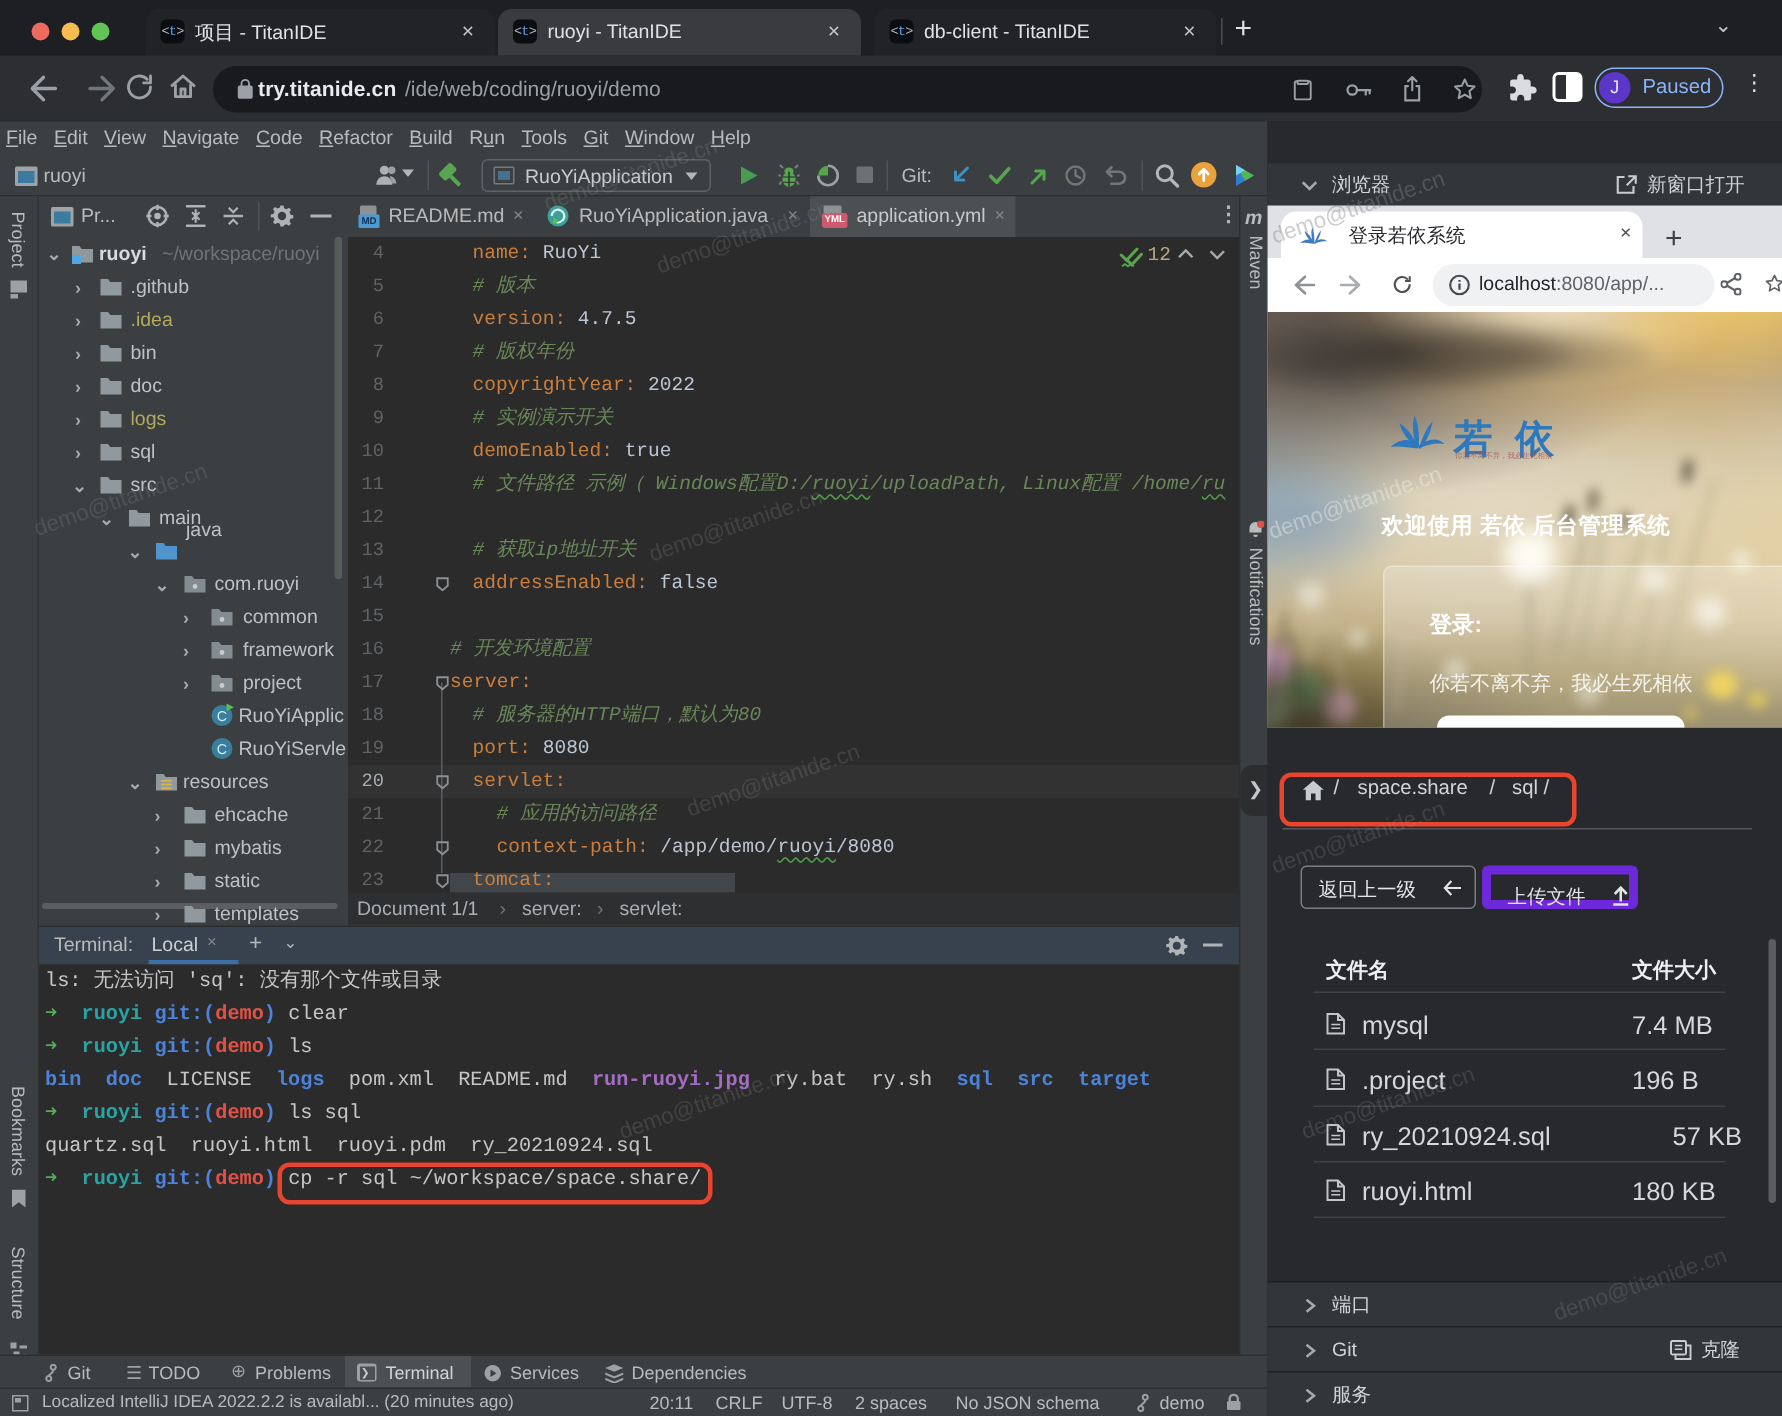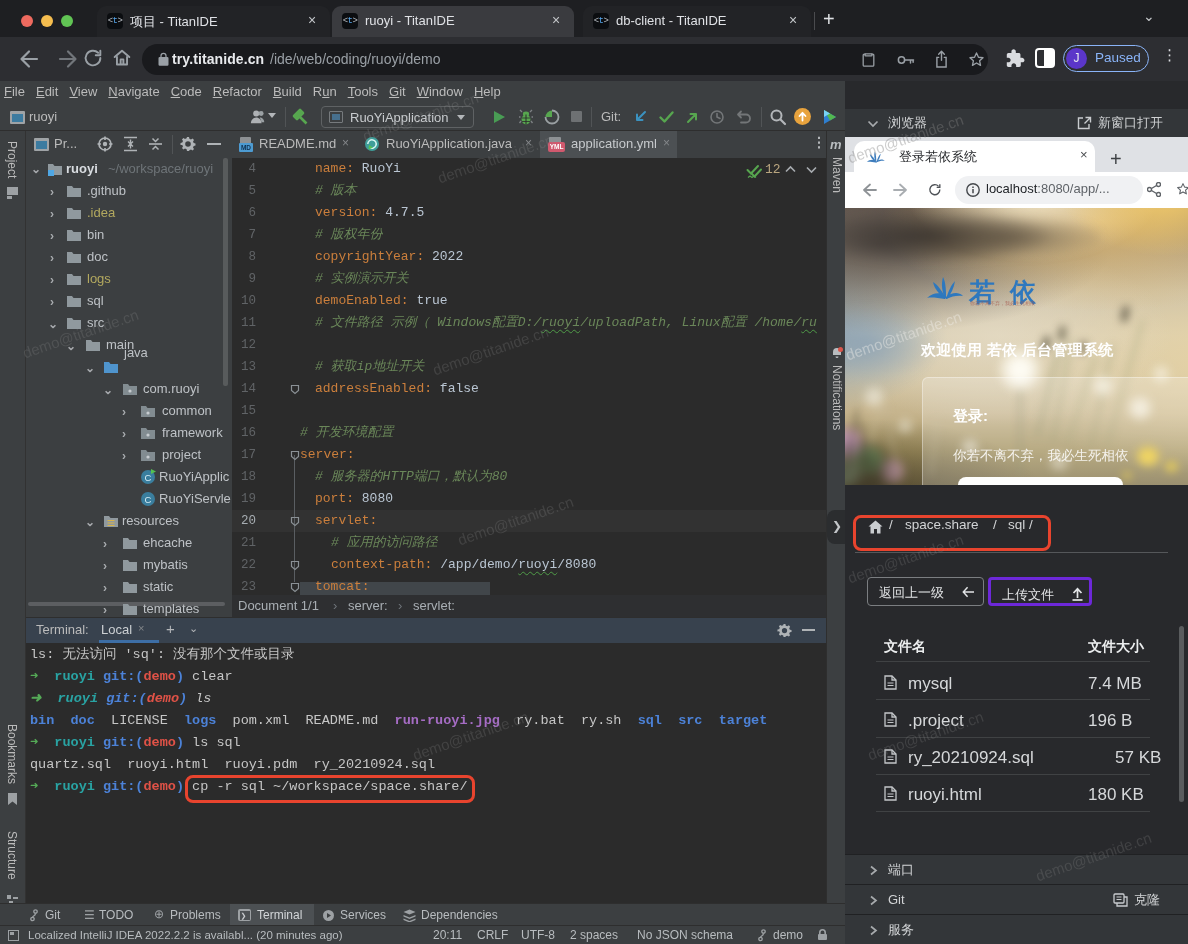--- a/index.html
+++ b/index.html
@@ -514,21 +514,21 @@
     <div class="abs" style="left:140px; top:2px; color:#b3b6b9; font-size:15px;">+</div>
     <div class="abs" style="left:163px; top:4px; color:#b3b6b9; font-size:11px;">⌄</div>
     <svg class="abs" style="left:751px; top:5px;" width="15" height="15" viewBox="0 0 16 16" fill="#afb3b6">
         <path d="M8 5.2 a2.8 2.8 0 1 0 0 5.6 a2.8 2.8 0 0 0 0-5.6 z M7 1 h2 l.4 1.8 1.6.7 1.6-1 1.4 1.4 -1 1.6.7 1.6 1.8.4 v2 l-1.8.4 -.7 1.6 1 1.6 -1.4 1.4 -1.6-1 -1.6.7 L9 15 H7 l-.4-1.8 -1.6-.7 -1.6 1 -1.4-1.4 1-1.6 -.7-1.6 L0.5 9 v-2 l1.8-.4.7-1.6 -1-1.6 1.4-1.4 1.6 1 1.6-.7 z" fill-rule="evenodd"></path>
       </svg>
     <div class="abs" style="left:776px; top:11px; width:13px; height:2px; background:#afb3b6;"></div>
   </div>
   <div id="terminal" class="abs">
     <div class="tline" style="top:1px;">ls: 无法访问 'sq': 没有那个文件或目录</div>
     <div class="tline" style="top:23px;"><span style="color:#55ab57; font-weight:bold;">➜</span>  <span style="color:#29a3a3; font-weight:bold;">ruoyi</span> <span style="color:#4c82d8; font-weight:bold;">git:(</span><span style="color:#e05247; font-weight:bold;">demo</span><span style="color:#4c82d8; font-weight:bold;">)</span> clear</div>
-    <div class="tline" style="top:45px;font-style:italic;"><span style="color:#55ab57; font-weight:bold;">➜</span>  <span style="color:#29a3a3; font-weight:bold;">ruoyi</span> <span style="color:#4c82d8; font-weight:bold;">git:(</span><span style="color:#e05247; font-weight:bold;">demo</span><span style="color:#4c82d8; font-weight:bold;">)</span> ls</div>
+    <div class="tline" style="top:45px;"><span style="color:#55ab57; font-weight:bold;">➜</span>  <span style="color:#29a3a3; font-weight:bold;">ruoyi</span> <span style="color:#4c82d8; font-weight:bold;">git:(</span><span style="color:#e05247; font-weight:bold;">demo</span><span style="color:#4c82d8; font-weight:bold;">)</span> ls</div>
     <div class="tline" style="top:67px;"><span style="color:#4c82d8; font-weight:bold;">bin</span>  <span style="color:#4c82d8; font-weight:bold;">doc</span>  LICENSE  <span style="color:#4c82d8; font-weight:bold;">logs</span>  pom.xml  README.md  <span style="color:#a56cc4; font-weight:bold;">run-ruoyi.jpg</span>  ry.bat  ry.sh  <span style="color:#4c82d8; font-weight:bold;">sql</span>  <span style="color:#4c82d8; font-weight:bold;">src</span>  <span style="color:#4c82d8; font-weight:bold;">target</span></div>
     <div class="tline" style="top:89px;"><span style="color:#55ab57; font-weight:bold;">➜</span>  <span style="color:#29a3a3; font-weight:bold;">ruoyi</span> <span style="color:#4c82d8; font-weight:bold;">git:(</span><span style="color:#e05247; font-weight:bold;">demo</span><span style="color:#4c82d8; font-weight:bold;">)</span> ls sql</div>
     <div class="tline" style="top:111px;">quartz.sql  ruoyi.html  ruoyi.pdm  ry_20210924.sql</div>
     <div class="tline" style="top:133px;"><span style="color:#55ab57; font-weight:bold;">➜</span>  <span style="color:#29a3a3; font-weight:bold;">ruoyi</span> <span style="color:#4c82d8; font-weight:bold;">git:(</span><span style="color:#e05247; font-weight:bold;">demo</span><span style="color:#4c82d8; font-weight:bold;">)</span> cp -r sql ~/workspace/space.share/</div>
     <div class="redbox" style="left:159px; top:132px; width:290px; height:28px;"></div>
   </div>
   <div id="bottombar" class="abs">
     <svg class="abs" style="left:30px; top:5px;" width="11" height="13" viewBox="0 0 11 13">
         <circle cx="5.5" cy="2.5" r="1.7" fill="none" stroke="#9da1a4" stroke-width="1.3"></circle>
         <circle cx="2.5" cy="10" r="1.7" fill="none" stroke="#9da1a4" stroke-width="1.3"></circle>
@@ -715,21 +715,21 @@
     <span class="abs" style="left:163px; top:6px; color:#d2d4d6; font-size:13.5px;">sql /</span>
     <div class="redbox" style="left:8px; top:4px; width:198px; height:36px;"></div>
     <div class="abs" style="left:10px; top:41px; width:313px; height:1px; background:#55575a;"></div>
 
     <div class="abs" style="left:22px; top:66px; width:117px; height:29px; border:1px solid #7b7e81; border-radius:4px; color:#e2e4e6; font-size:13px;">
         <span style="position:absolute; left:11px; top:6px;">返回上一级</span>
         <svg style="position:absolute; left:93px; top:8px;" width="14" height="12" viewBox="0 0 15 14">
           <path d="M7 1.5 L2 7 L7 12.5 M2.5 7 H14.5" stroke="#e2e4e6" stroke-width="1.7" fill="none"></path>
         </svg>
       </div>
-    <div class="abs" style="left:143px; top:66px; width:104px; height:29px; border:3px solid #6d28d9; border-radius:4px; color:#e2e4e6; font-size:13px;">
+    <div class="abs" style="left:143px; top:66px; width:104px; height:29px; border:6px solid #6d28d9; border-radius:4px; color:#e2e4e6; font-size:13px;">
         <span style="position:absolute; left:11px; top:6px;">上传文件</span>
         <svg style="position:absolute; left:80px; top:7px;" width="13" height="14" viewBox="0 0 13 14">
           <path d="M6.5 11 V2.5 M2.5 6 L6.5 1.8 L10.5 6" stroke="#e2e4e6" stroke-width="1.7" fill="none"></path>
           <path d="M1.5 13 H11.5" stroke="#e2e4e6" stroke-width="1.7"></path>
         </svg>
       </div>
 
     <span class="abs" style="left:39px; top:127px; color:#eceeef; font-size:14px; font-weight:bold;">文件名</span>
     <span class="abs" style="left:243px; top:127px; color:#eceeef; font-size:14px; font-weight:bold;">文件大小</span>
     <div class="fdivider" style="top:150px;"></div>

